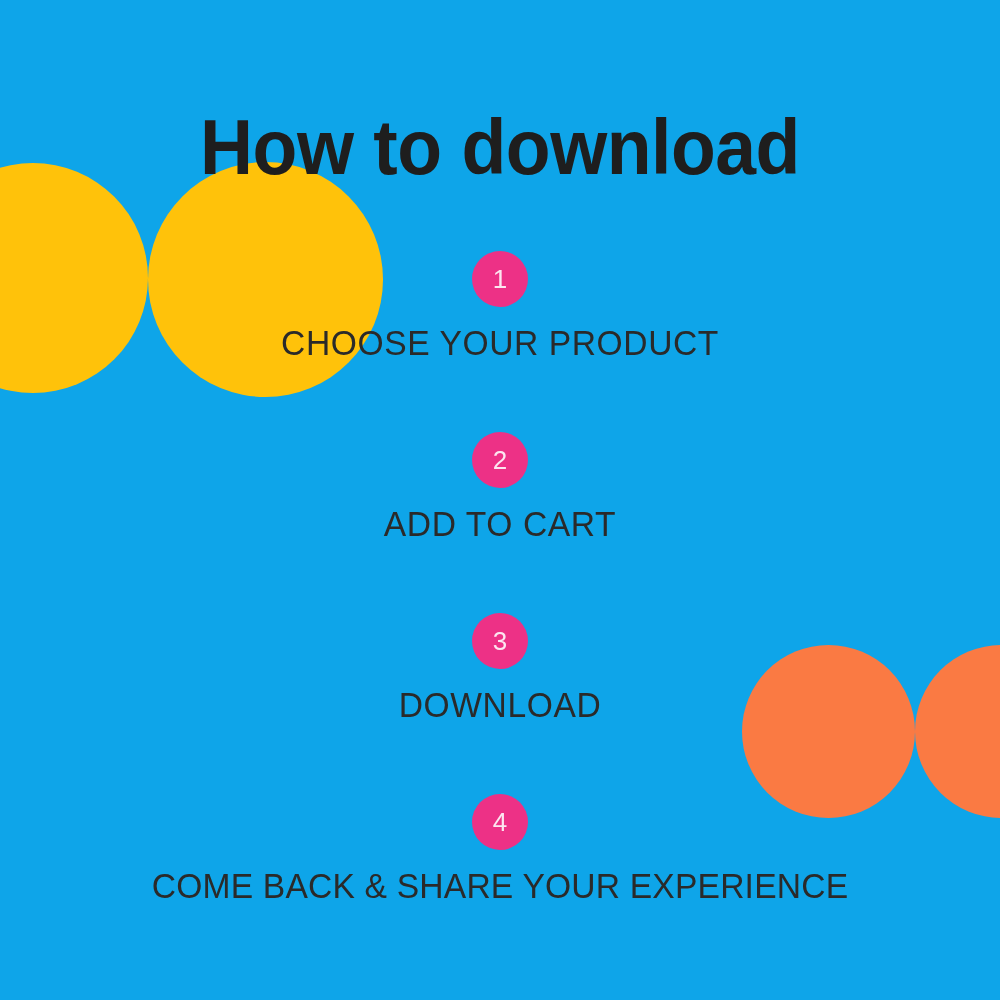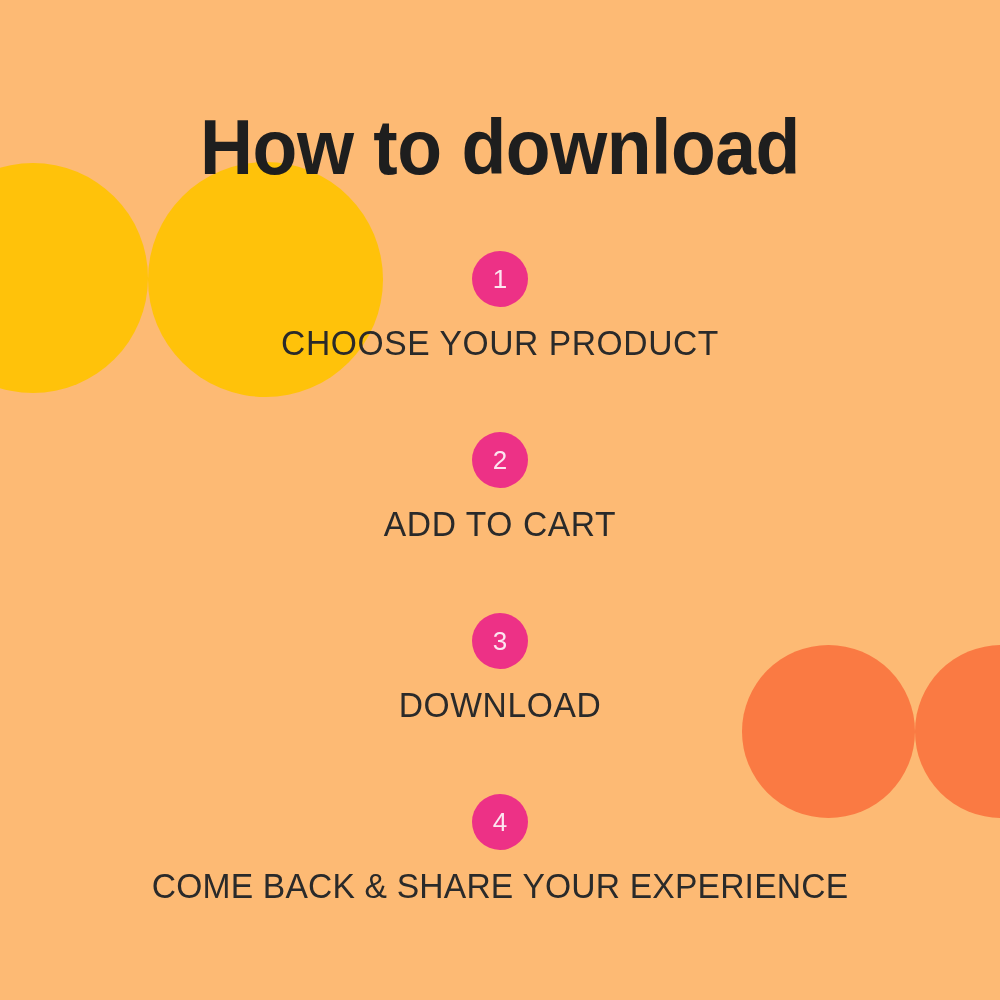--- a/index.html
+++ b/index.html
@@ -12,21 +12,21 @@
     height: 1000px;
     overflow: hidden;
     background: #ededed;
     font-family: "Liberation Sans", sans-serif;
   }
 
   #canvas {
     position: relative;
     width: 1000px;
     height: 1000px;
-    background: #fdba74;
+    background: #0ea5e9;
     overflow: hidden;
   }
 
   
   .deco-circle {
     position: absolute;
     border-radius: 50%;
     z-index: 1;
   }
 

